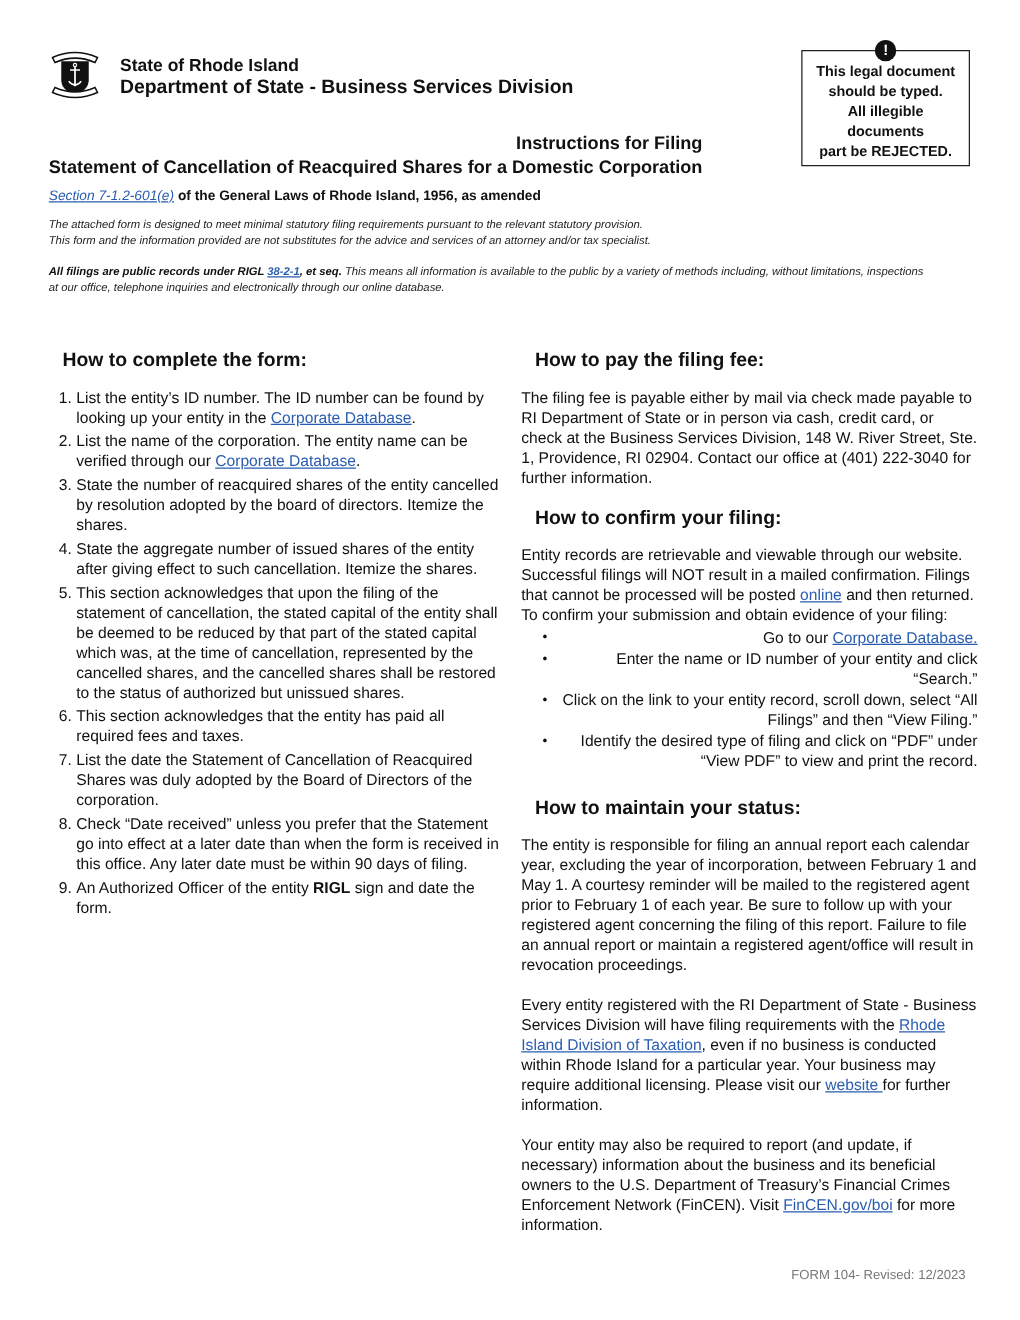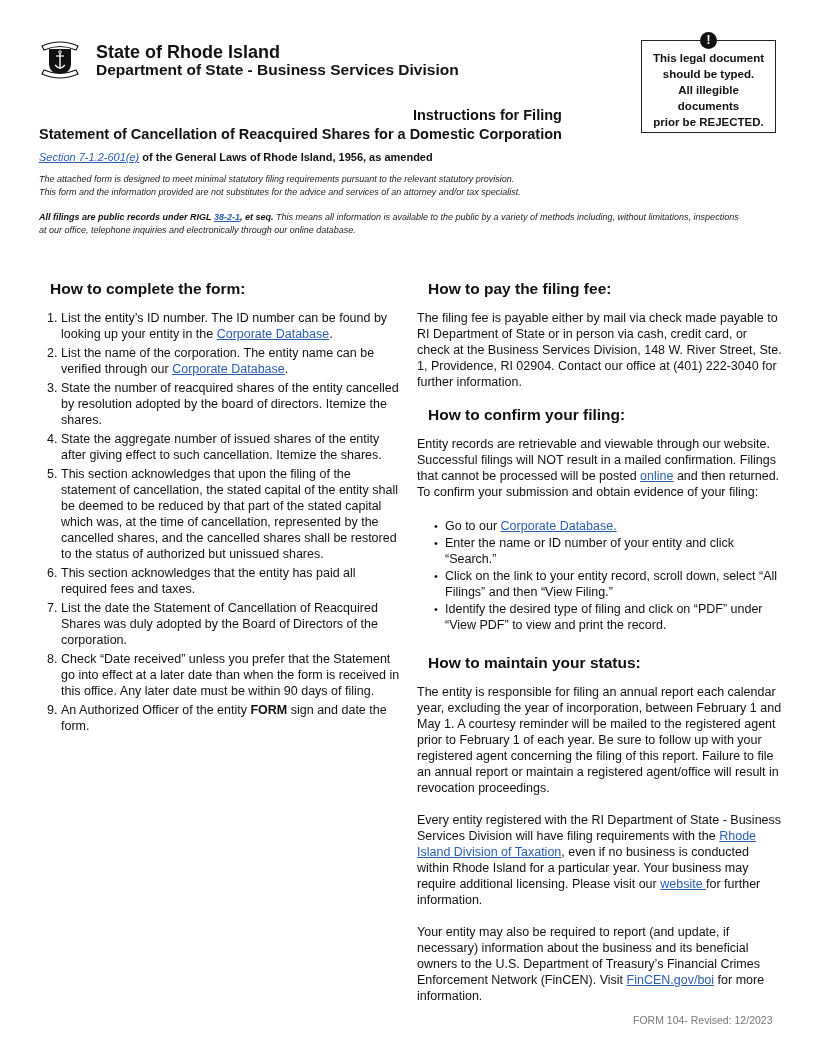--- a/index.html
+++ b/index.html
@@ -2,21 +2,21 @@
 <html><head>
 <meta charset="utf-8">
 <style>
   html, body { margin: 0; padding: 0; background: #ffffff; }
   body { width: 816px; height: 1056px; position: relative; overflow: hidden;
          font-family: "Liberation Sans", sans-serif; color: #111; }
   a, .link { color: #2a5db0; text-decoration: underline; }
 
   .seal { position: absolute; left: 38px; top: 38px; width: 44px; height: 44px; }
   .header-text { position: absolute; left: 96px; top: 44px; }
-  .header-small { font-size: 18px; font-weight: bold; line-height: 16px; }
+  .header-small { font-size: 14px; font-weight: bold; line-height: 16px; }
   .header-big { font-size: 15.5px; font-weight: bold; line-height: 20px; }
 
   .warn-box { position: absolute; left: 641px; top: 40px; width: 135px; height: 93px;
               border: 1px solid #222; box-sizing: border-box; text-align: center;
               font-size: 11.5px; font-weight: bold; line-height: 16px; padding-top: 9px; }
   .warn-icon { position: absolute; left: 58px; top: -9px; width: 17px; height: 17px;
                border-radius: 50%; background: #111; color: #fff; font-size: 12px;
                line-height: 17px; font-weight: bold; text-align: center; }
   .warn-box div.l { white-space: nowrap; }
 
@@ -27,21 +27,21 @@
   .public { position: absolute; left: 39px; top: 211px; font-size: 9px; font-style: italic; line-height: 13px; color: #222; width: 700px; }
   .public b { color: #111; }
 
   .col { position: absolute; font-size: 12.5px; line-height: 16px; }
   .col-left { left: 39px; top: 268px; width: 365px; }
   .col-right { left: 417px; top: 268px; width: 365px; }
   h2 { font-size: 15.5px; font-weight: bold; margin: 11px; line-height: 20px; }
   ol { margin: 4px 0 0 0; padding-left: 22px; }
   ol li { margin-bottom: 3px; padding-left: 0; }
   p { margin: 0; }
-  ul.bullets { margin: 18px 0 0 0; padding-left: 28px; list-style: none; }
+  ul.bullets { margin: 2px 0 0 0; padding-left: 28px; list-style: none; text-align: right; }
   ul.bullets li { position: relative; margin-bottom: 1px; }
   ul.bullets li::before { content: "•"; position: absolute; left: -11px; top: 0; font-size: 11px; }
 
   .footer { position: absolute; left: 633px; top: 1014px; font-size: 10.5px; color: #777; }
 </style>
 </head>
 <body>
 
 <svg class="seal" viewBox="0 0 44 44">
   <path d="M4 8 Q22 0 40 8 L38 12 Q22 5 6 12 Z" fill="#fff" stroke="#111" stroke-width="1.2"></path>
@@ -57,21 +57,21 @@
   <div class="header-small">State of Rhode Island</div>
   <div class="header-big">Department of State - Business Services Division</div>
 </div>
 
 <div class="warn-box">
   <div class="warn-icon">!</div>
   <div class="l">This legal document</div>
   <div class="l">should be typed.</div>
   <div class="l">All illegible</div>
   <div class="l">documents</div>
-  <div class="l">prior be REJECTED.</div>
+  <div class="l">part be REJECTED.</div>
 </div>
 
 <div class="title">
   <div>Instructions for Filing</div>
   <div>Statement of Cancellation of Reacquired Shares for a Domestic Corporation</div>
 </div>
 
 <div class="section-ref">
   <a href="#">Section 7-1.2-601(e)</a><span> of the General Laws of Rhode Island, 1956, as amended</span>
 </div>
@@ -89,21 +89,21 @@
   <h2>How to complete the form:</h2>
   <ol>
     <li><span>List the entity’s ID number. The ID number can be found by looking up your entity in the </span><a href="#">Corporate Database</a><span>.</span></li>
     <li><span>List the name of the corporation. The entity name can be verified through our </span><a href="#">Corporate Database</a><span>.</span></li>
     <li><span>State the number of reacquired shares of the entity cancelled by resolution adopted by the board of directors. Itemize the shares.</span></li>
     <li><span>State the aggregate number of issued shares of the entity after giving effect to such cancellation. Itemize the shares.</span></li>
     <li><span>This section acknowledges that upon the filing of the statement of cancellation, the stated capital of the entity shall be deemed to be reduced by that part of the stated capital which was, at the time of cancellation, represented by the cancelled shares, and the cancelled shares shall be restored to the status of authorized but unissued shares.</span></li>
     <li><span>This section acknowledges that the entity has paid all required fees and taxes.</span></li>
     <li><span>List the date the Statement of Cancellation of Reacquired Shares was duly adopted by the Board of Directors of the corporation.</span></li>
     <li><span>Check “Date received” unless you prefer that the Statement go into effect at a later date than when the form is received in this office. Any later date must be within 90 days of filing.</span></li>
-    <li><span>An Authorized Officer of the entity </span><b>FORM</b><span> sign and date the form.</span></li>
+    <li><span>An Authorized Officer of the entity </span><b>RIGL</b><span> sign and date the form.</span></li>
   </ol>
 </div>
 
 <div class="col col-right">
   <h2>How to pay the filing fee:</h2>
   <p style="margin-top:3px;">The filing fee is payable either by mail via check made payable to RI Department of State or in person via cash, credit card, or check at the Business Services Division, 148 W. River Street, Ste. 1, Providence, RI 02904. Contact our office at (401) 222-3040 for further information.</p>
 
   <h2 style="margin-top:15px;">How to confirm your filing:</h2>
   <p style="margin-top:7px;"><span>Entity records are retrievable and viewable through our website. Successful filings will NOT result in a mailed confirmation. Filings that cannot be processed will be posted </span><a href="#">online</a><span> and then returned. To confirm your submission and obtain evidence of your filing:</span></p>
   <ul class="bullets">

